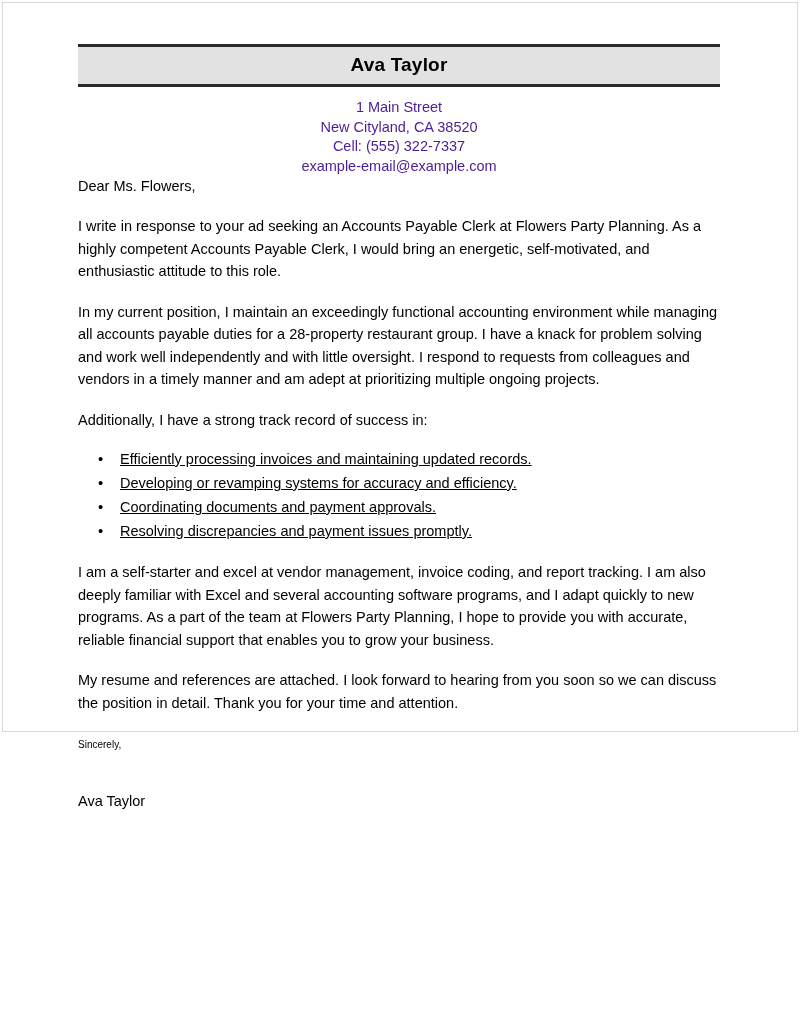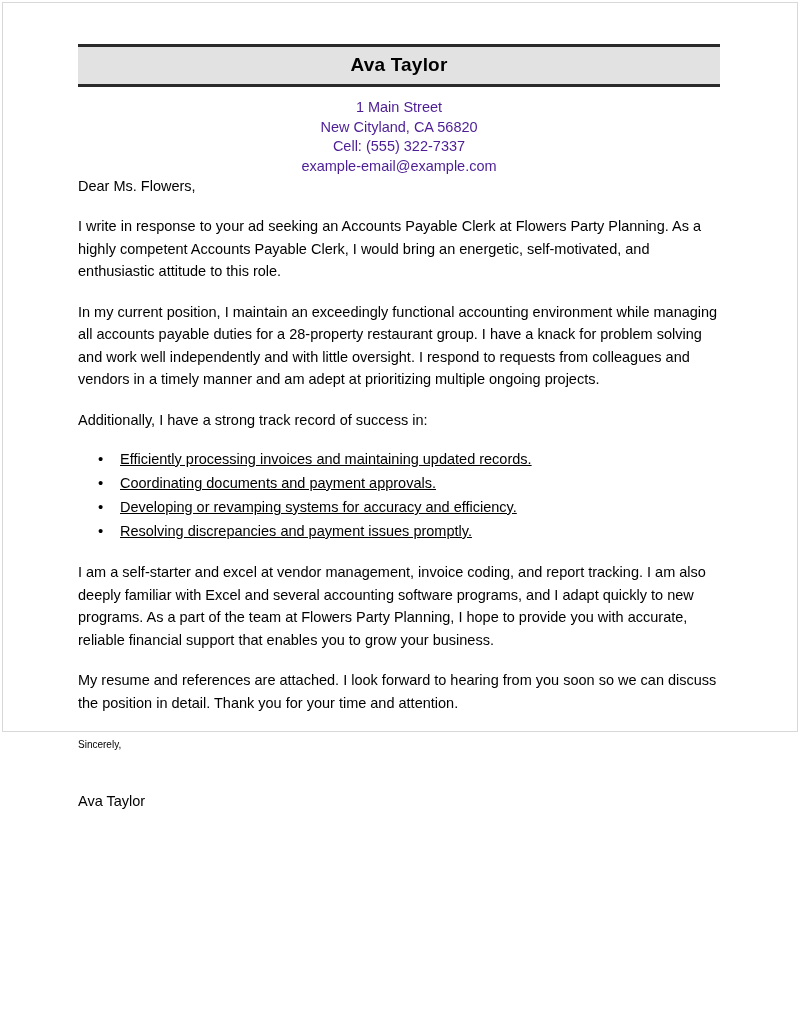--- a/index.html
+++ b/index.html
@@ -107,35 +107,35 @@
   <div class="page-border"></div>
 
   <div class="content">
 
     <div class="header-bar">
       <div class="header-name">Ava Taylor</div>
     </div>
 
     <div class="contact-block">
       <div class="contact-line">1 Main Street</div>
-      <div class="contact-line">New Cityland, CA 56820</div>
+      <div class="contact-line">New Cityland, CA 38520</div>
       <div class="contact-line">Cell: (555) 322-7337</div>
       <div class="contact-line">example-email@example.com</div>
     </div>
 
     <div class="salutation">Dear Ms. Flowers,</div>
 
     <div class="para">I write in response to your ad seeking an Accounts Payable Clerk at Flowers Party Planning. As a highly competent Accounts Payable Clerk, I would bring an energetic, self-motivated, and enthusiastic attitude to this role.</div>
     <div class="para">In my current position, I maintain an exceedingly functional accounting environment while managing all accounts payable duties for a 28-property restaurant group. I have a knack for problem solving and work well independently and with little oversight. I respond to requests from colleagues and vendors in a timely manner and am adept at prioritizing multiple ongoing projects.</div>
     <div class="para">Additionally, I have a strong track record of success in:</div>
 
     <ul class="bullets">
       <li>Efficiently processing invoices and maintaining updated records.</li>
+      <li>Developing or revamping systems for accuracy and efficiency.</li>
       <li>Coordinating documents and payment approvals.</li>
-      <li>Developing or revamping systems for accuracy and efficiency.</li>
       <li>Resolving discrepancies and payment issues promptly.</li>
     </ul>
 
     <div class="para">I am a self-starter and excel at vendor management, invoice coding, and report tracking. I am also deeply familiar with Excel and several accounting software programs, and I adapt quickly to new programs. As a part of the team at Flowers Party Planning, I hope to provide you with accurate, reliable financial support that enables you to grow your business.</div>
     <div class="para">My resume and references are attached. I look forward to hearing from you soon so we can discuss the position in detail. Thank you for your time and attention.</div>
 
     <div class="closing">Sincerely,</div>
     <div class="signature">Ava Taylor</div>
 
   </div>

